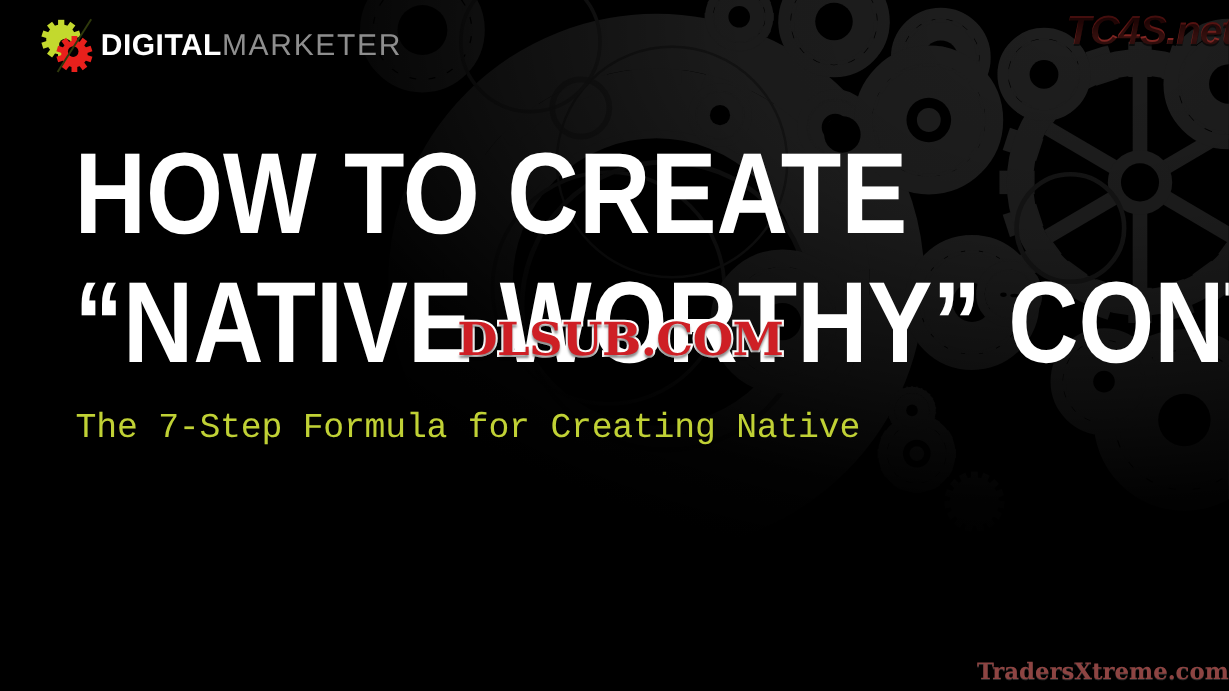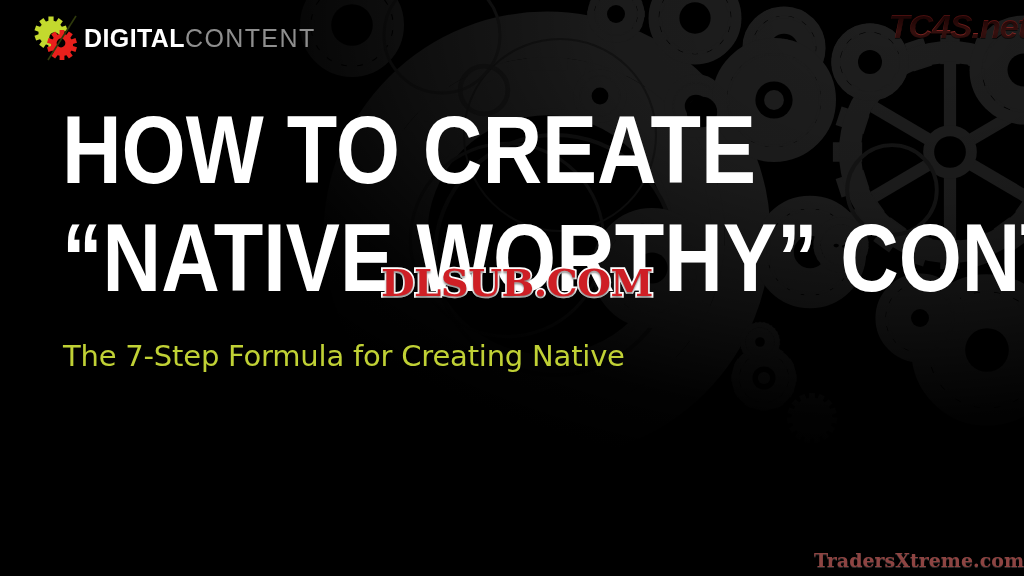--- a/index.html
+++ b/index.html
@@ -67,21 +67,21 @@
   #logo-marketer {
     color: #8e8e8e;
     font-weight: normal;
     letter-spacing: 1.4px;
   }
 
   
   #headline {
     position: absolute;
     left: 50px;
-    top: 96px;
+    top: 108px;
     width: 940px;
   }
   .headline-line {
     color: #ffffff;
     font-family: "Liberation Sans Narrow", "Liberation Sans", sans-serif;
     font-weight: bold;
     font-size: 96px;
     line-height: 108px;
     letter-spacing: 0px;
     white-space: nowrap;
@@ -99,21 +99,21 @@
     left: 51px;
     top: 336px;
     width: 640px;
     color: #c0d135;
     font-family: "DejaVu Sans", sans-serif;
     font-weight: normal;
     font-size: 29px;
     line-height: 41px;
     letter-spacing: -0.2px;
   }
-  .subtitle-line { display: block; white-space: nowrap; }
+  .subtitle-line { display: block; white-space: nowrap; font-family: Liberation Mono, monospace; }
 
   
   #wm-tc4s {
     position: absolute;
     right: 8px;
     top: 2px;
     font-family: "Liberation Sans Narrow", "Liberation Sans", sans-serif;
     font-weight: bold;
     font-style: italic;
     font-size: 34px;
@@ -754,21 +754,21 @@
           <rect x="-2.4" y="-15" width="4.8" height="6" transform="rotate(252)"></rect>
           <rect x="-2.4" y="-15" width="4.8" height="6" transform="rotate(288)"></rect>
           <rect x="-2.4" y="-15" width="4.8" height="6" transform="rotate(324)"></rect>
         </g>
         <circle cx="-1" cy="-2" r="4.4" fill="#000000"></circle>
       </g>
 
       <line x1="46" y1="1" x2="18" y2="45" stroke="#2f3a0c" stroke-width="1.6"></line>
     </svg>
     <span class="logo-word" id="logo-digital">DIGITAL</span>
-    <span class="logo-word" id="logo-marketer">CONTENT</span>
+    <span class="logo-word" id="logo-marketer">MARKETER</span>
   </div>
 
   <div id="headline">
     <div class="headline-line" id="headline-line-1">HOW TO CREATE</div>
     <div class="headline-line" id="headline-line-2">“NATIVE WORTHY” CONTENT</div>
   </div>
 
   <div id="subtitle">
     <span class="subtitle-line">The 7-Step Formula for Creating Native</span>
   </div>

